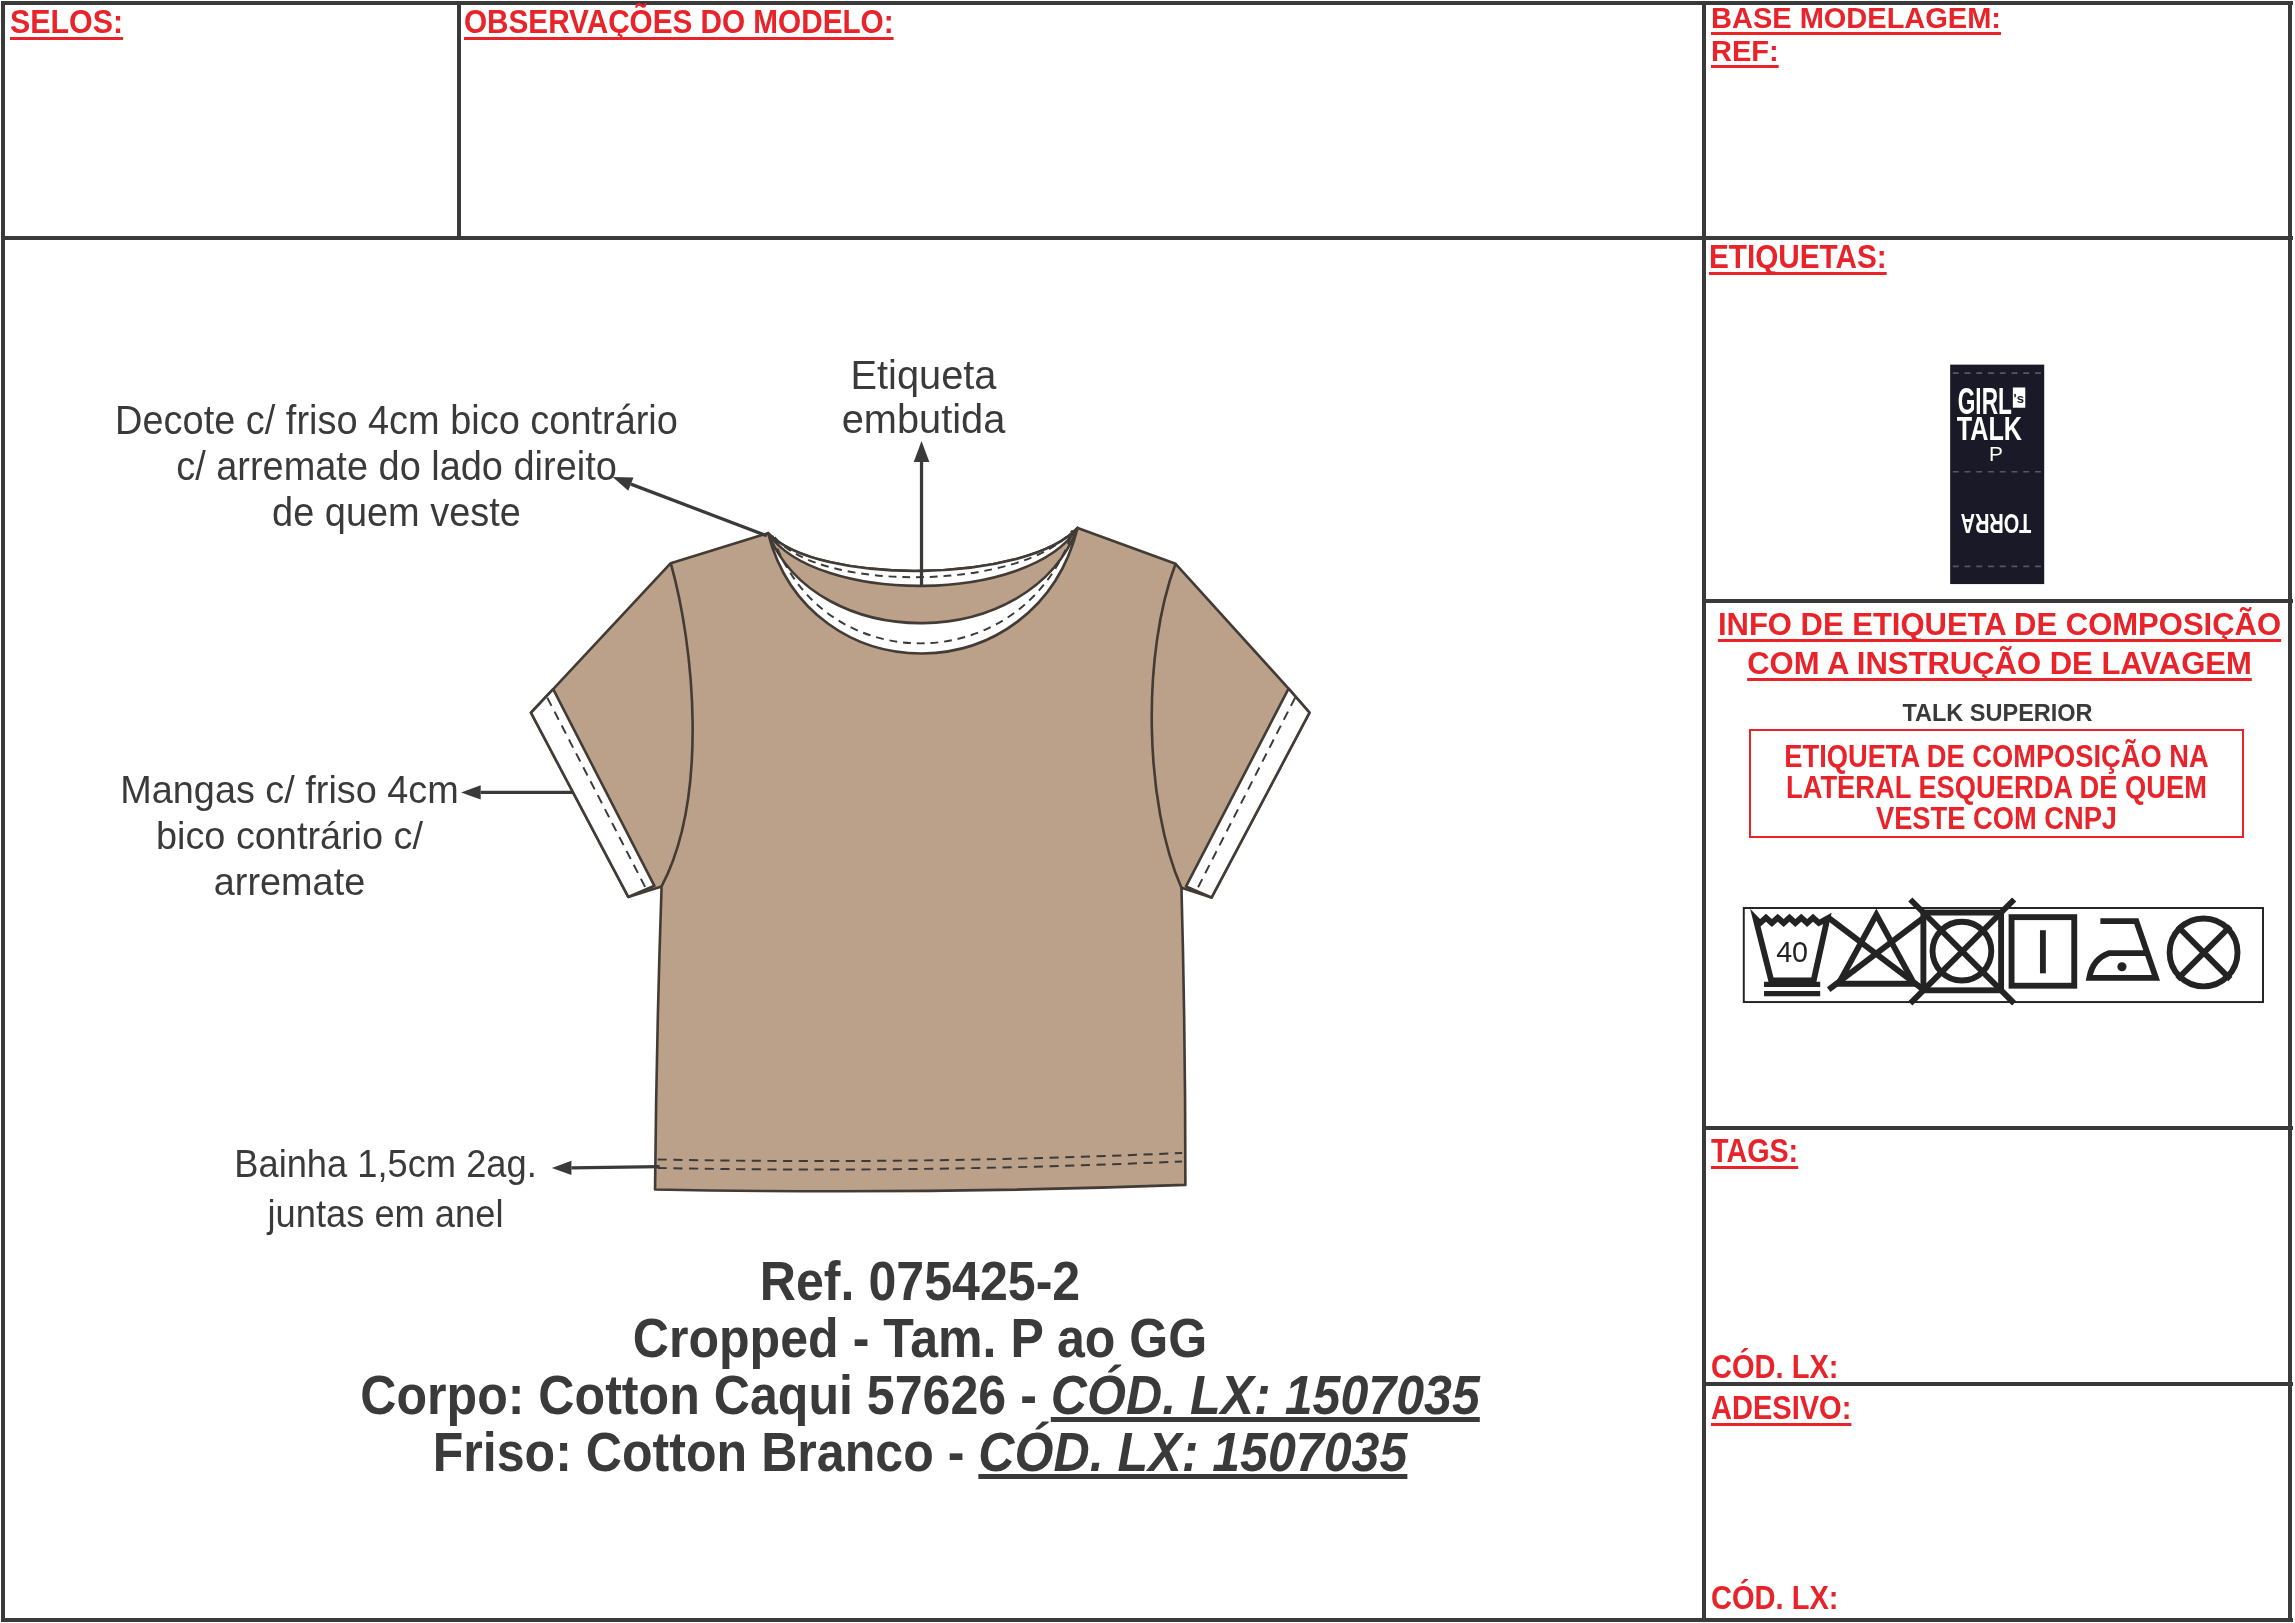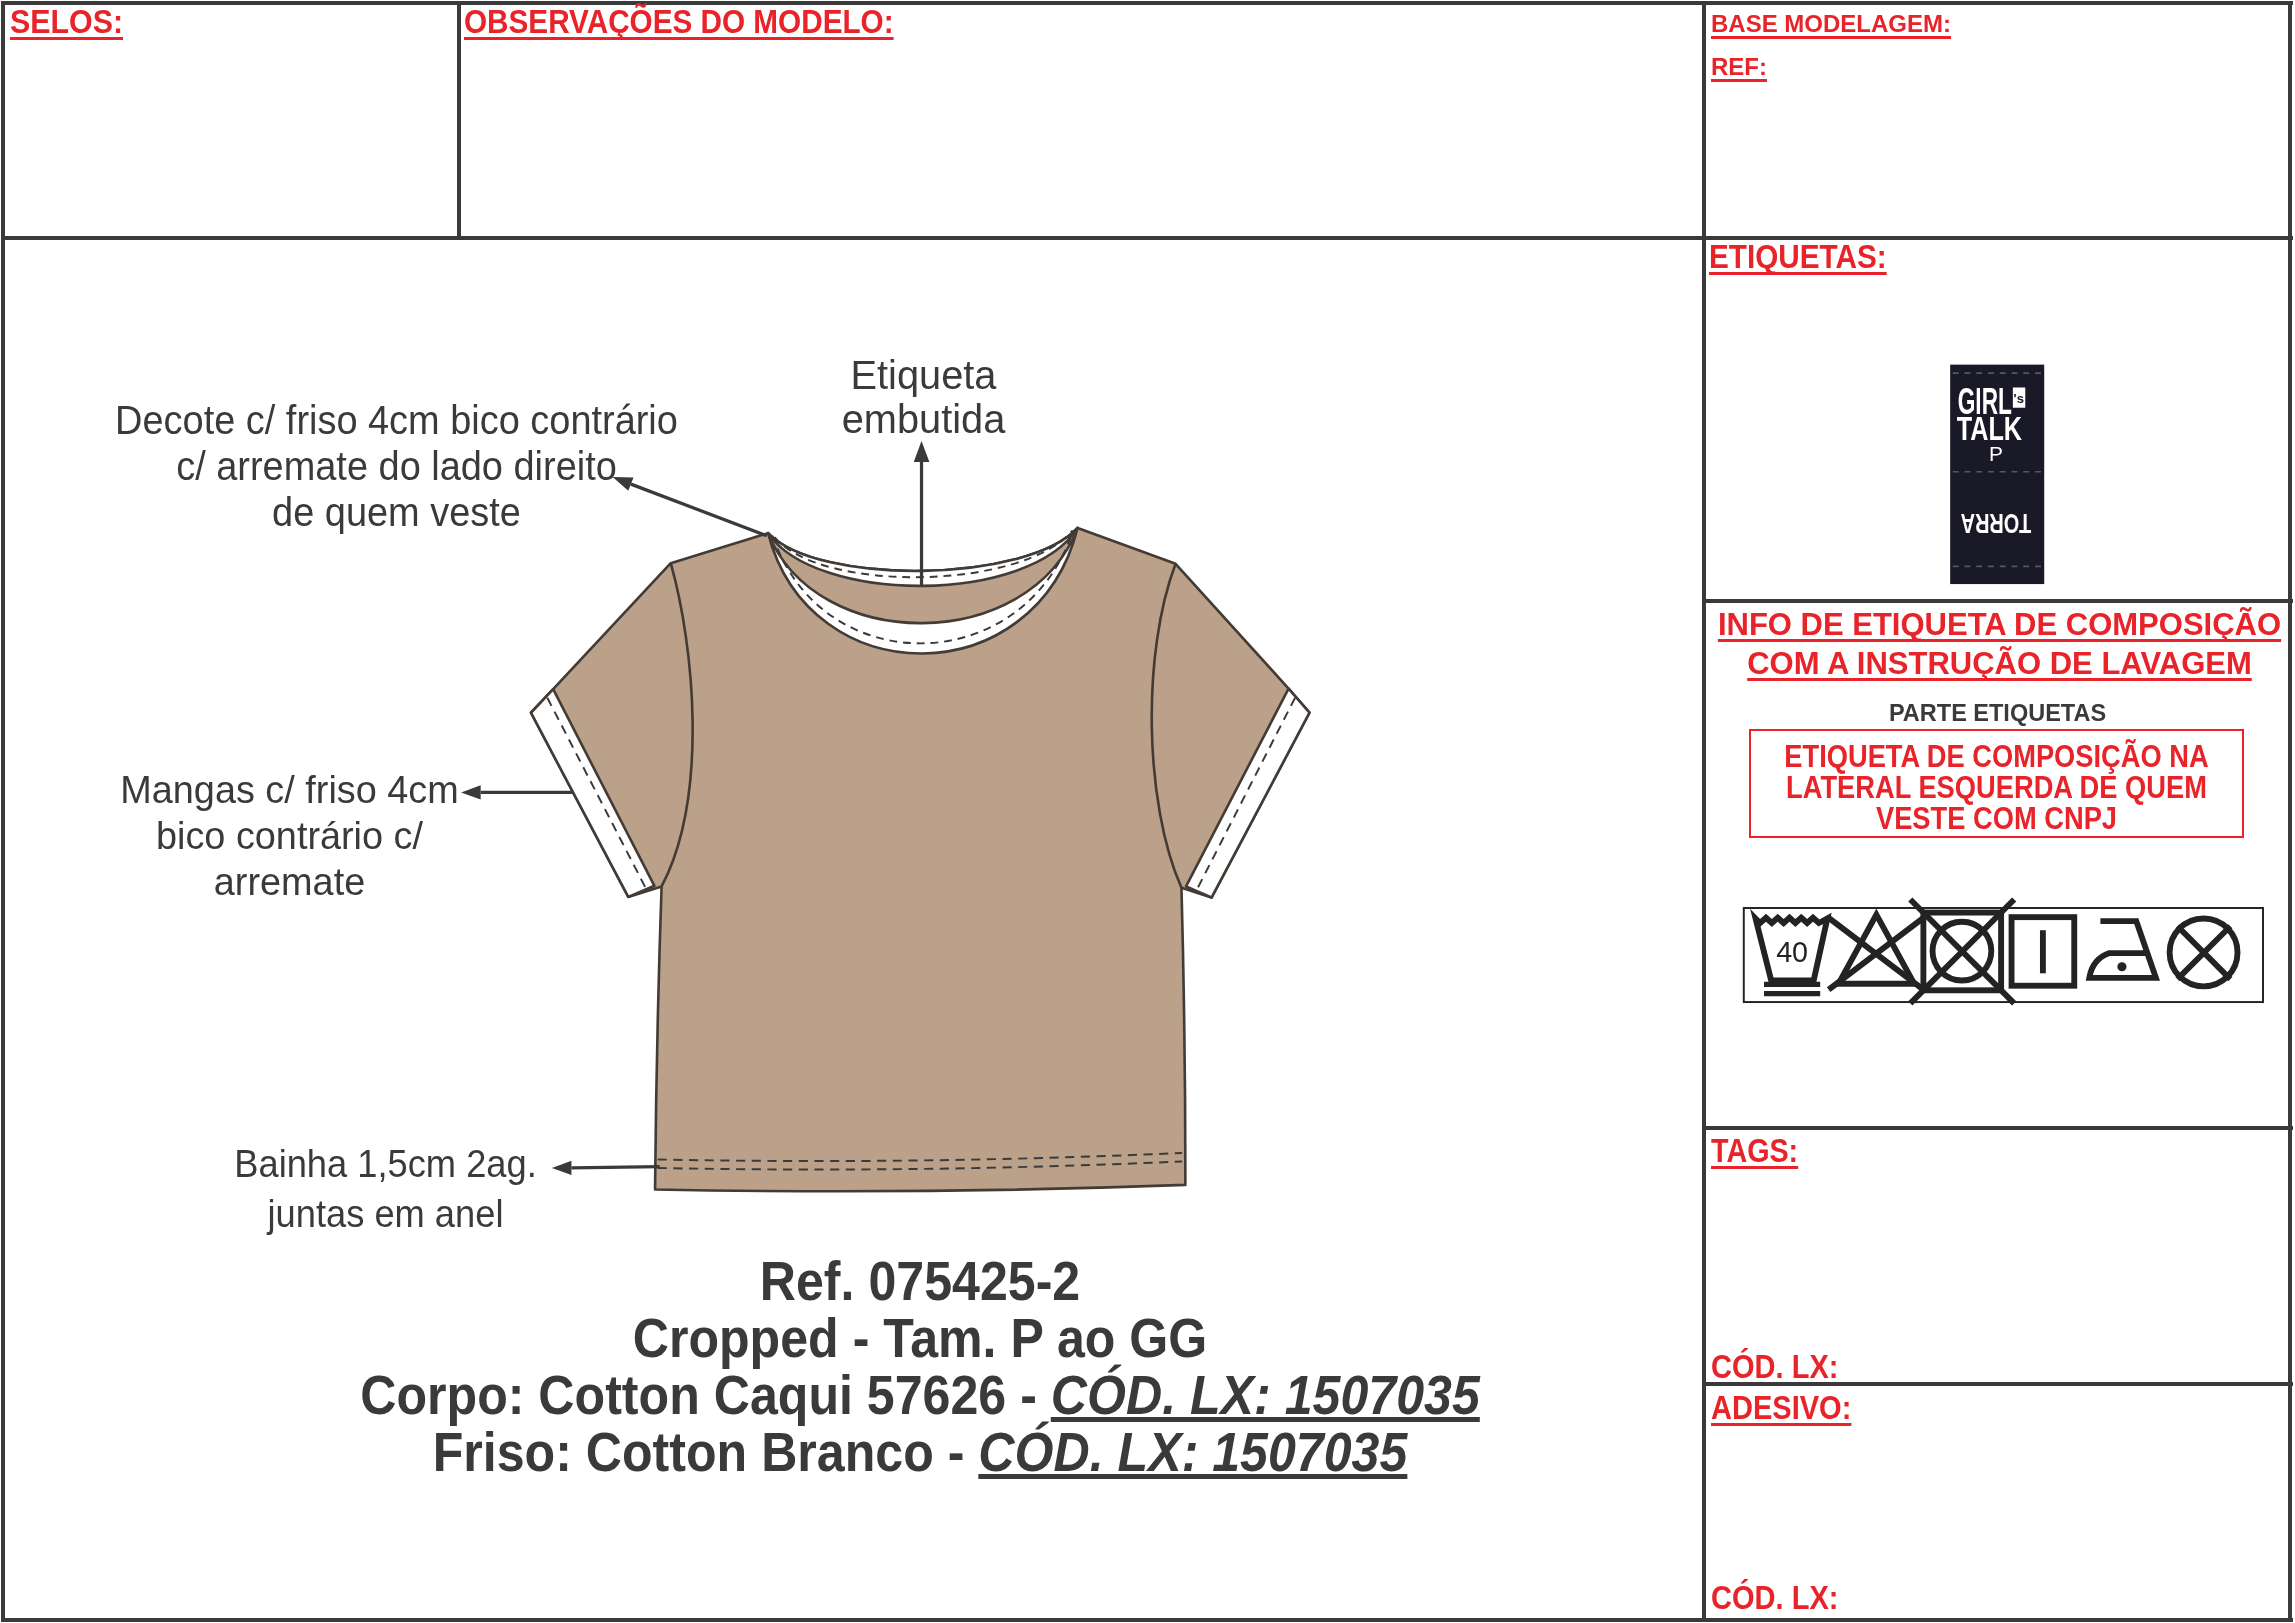--- a/index.html
+++ b/index.html
@@ -31,28 +31,28 @@
 <div class="ln" style="left:1706px;top:599px;width:587px;height:3.9px;"></div>
 
 <div class="ln" style="left:1706px;top:1126px;width:587px;height:3.9px;"></div>
 
 <div class="ln" style="left:1706px;top:1382px;width:587px;height:3.9px;"></div>
 
 <div class="rh" style="left:9.8px;top:5.2px;transform:scaleX(0.92);transform-origin:0 50%;">SELOS:</div>
 
 <div class="rh" style="left:464px;top:5.2px;transform:scaleX(0.9);transform-origin:0 50%;">OBSERVAÇÕES DO MODELO:</div>
 
-<div class="rh" style="left:1711px;top:2px;font-size:24px;line-height:43px;">BASE MODELAGEM:<br>REF:</div>
+<div class="rh" style="left:1711px;top:2px;font-size:29px;line-height:33px;">BASE MODELAGEM:<br>REF:</div>
 
 <div class="rh" style="left:1709px;top:240px;transform:scaleX(0.9);transform-origin:0 50%;">ETIQUETAS:</div>
 
 
 <div class="rh" style="left:1706px;top:605px;width:587px;text-align:center;font-size:31px;line-height:39px;text-decoration:underline;">INFO DE ETIQUETA DE COMPOSIÇÃO<br>COM A INSTRUÇÃO DE LAVAGEM</div>
 
-<div class="dk" style="left:1706px;top:702px;width:583px;text-align:center;font-weight:bold;font-size:23.5px;line-height:23.5px;">PARTE ETIQUETAS</div>
+<div class="dk" style="left:1706px;top:702px;width:583px;text-align:center;font-weight:bold;font-size:23.5px;line-height:23.5px;">TALK SUPERIOR</div>
 
 <div style="position:absolute;left:1749px;top:729px;width:491px;height:105px;border:2.6px solid #e8232a;"></div>
 <div style="position:absolute;left:1751px;top:741px;width:491px;color:#e8232a;font-weight:bold;font-size:31px;line-height:31px;text-align:center;transform:scaleX(0.88);">ETIQUETA DE COMPOSIÇÃO NA<br>LATERAL ESQUERDA DE QUEM<br>VESTE COM CNPJ</div>
 
 <div class="rh" style="left:1711px;top:1134px;transform:scaleX(0.87);transform-origin:0 50%;">TAGS:</div>
 
 <div class="rh" style="left:1711px;top:1350px;text-decoration:none;transform:scaleX(0.88);transform-origin:0 50%;">CÓD. LX:</div>
 
 <div class="rh" style="left:1711px;top:1391px;transform:scaleX(0.88);transform-origin:0 50%;">ADESIVO:</div>
 

